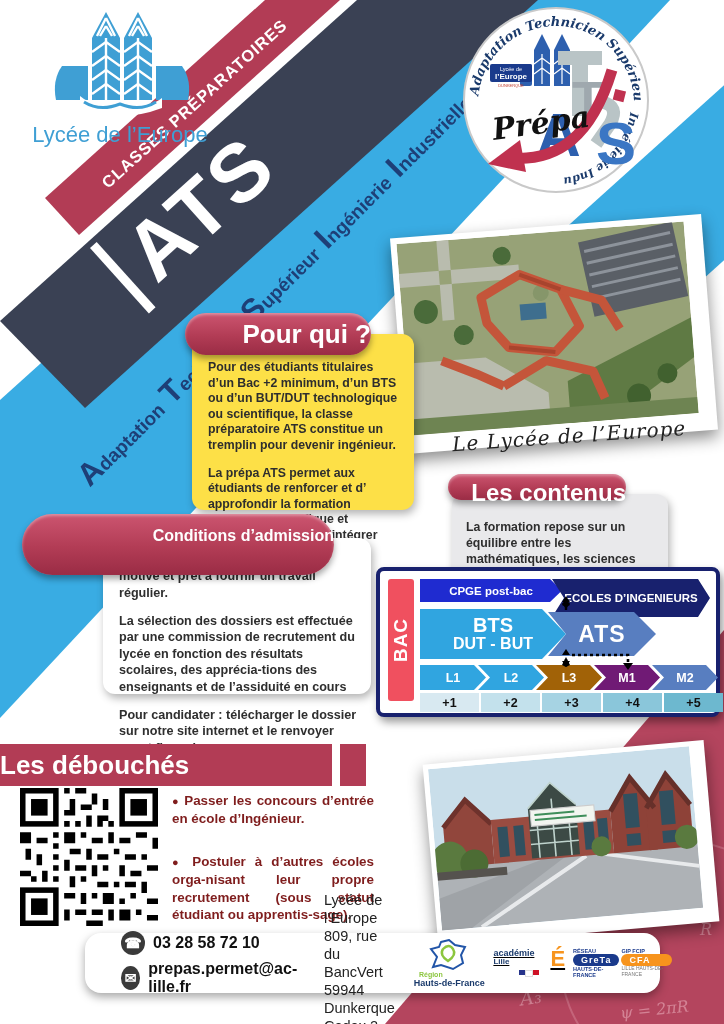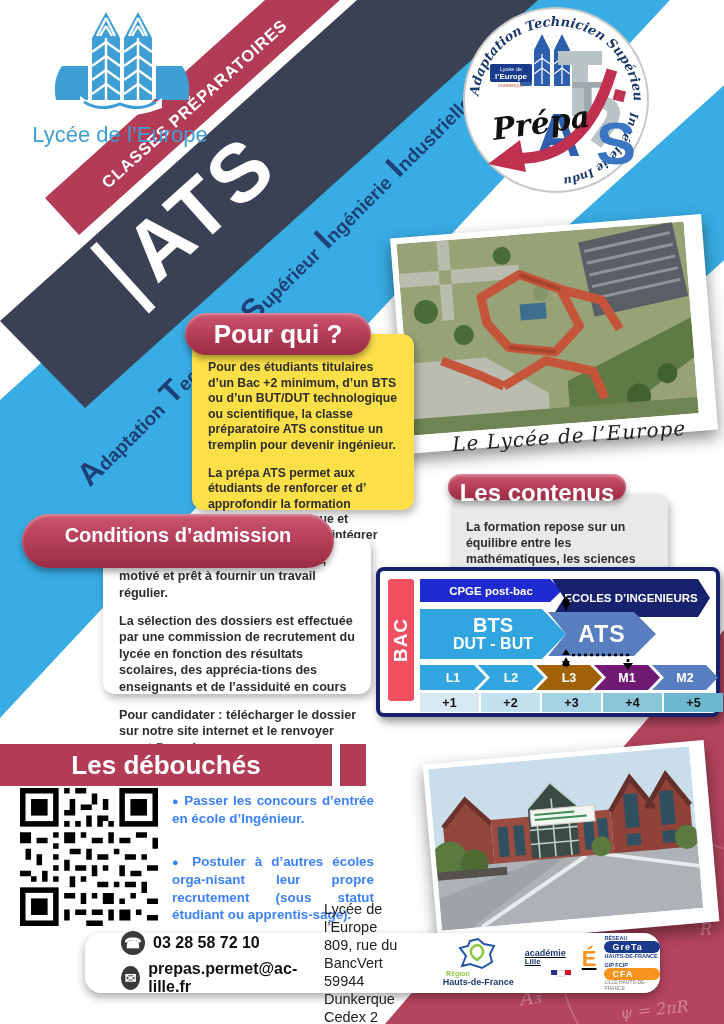--- a/index.html
+++ b/index.html
@@ -30,40 +30,40 @@
   
   .badge{position:absolute;left:462px;top:6px;width:188px;height:188px;z-index:10;}
   
   .photo{position:absolute;background:#fff;box-shadow:0 7px 16px rgba(0,0,0,.45);z-index:6;}
   .photo-aerial{left:398px;top:226px;width:300px;height:204px;padding:6px;transform:rotate(-4.5deg);}
   .photo-entrance{left:430px;top:752px;width:272px;height:172px;padding:5px;transform:rotate(-5deg);z-index:7;}
   .photo svg{display:block;}
   .caption{position:absolute;left:452px;top:424px;z-index:6;transform:rotate(-4deg);
     font-family:"DejaVu Serif",serif;font-style:italic;font-size:20px;color:#222;letter-spacing:1px;}
   
-  .pill{position:absolute;z-index:9;border-radius:999px;color:#fff;font-weight:bold;text-align:center;
+  .pill{position:absolute;z-index:9;border-radius:999px;color:#fff;font-weight:bold;text-align:right;
     background:linear-gradient(#cc5570 0%,#B23C55 55%,#9a2c45 100%);
     box-shadow:0 4px 6px rgba(0,0,0,.35), inset 0 2px 3px rgba(255,255,255,.35);}
   .pill-pourqui{left:185px;top:313px;width:186px;height:42px;font-size:26px;line-height:42px;}
   .pill-contenus{left:448px;top:474px;width:178px;height:26px;font-size:24px;line-height:38px;}
-  .pill-admission{left:22px;top:514px;width:312px;height:54px;font-size:20px;line-height:43px;}
+  .pill-admission{left:22px;top:514px;width:312px;height:61px;font-size:16px;line-height:43px;}
   .txtbox{position:absolute;z-index:8;border-radius:12px;color:#2e2e2e;font-weight:bold;
     box-shadow:2px 4px 8px rgba(0,0,0,.3);}
   .box-pourqui{left:192px;top:334px;width:192px;height:140px;background:#fde047;
     padding:26px 14px 10px 16px;font-size:12.3px;line-height:1.27;}
   .box-contenus{left:452px;top:494px;width:190px;height:52px;background:#E9E9EB;
     padding:26px 12px 10px 14px;font-size:12.3px;line-height:1.3;}
   .box-admission{left:103px;top:538px;width:238px;height:132px;background:#fff;
     padding:14px 14px 10px 16px;font-size:12.6px;line-height:1.3;}
   .txtbox p{margin:0 0 12px 0;}
   
   .deb-banner{position:absolute;left:0;top:744px;width:332px;height:42px;background:#B23C55;z-index:9;
-    color:#fff;font-weight:bold;font-size:26px;text-align:center;line-height:42px;}
+    color:#fff;font-weight:bold;font-size:26px;text-align:left;line-height:42px;}
   .deb-block{position:absolute;left:340px;top:744px;width:26px;height:42px;background:#B23C55;z-index:9;}
-  .deb-list{position:absolute;left:172px;top:792px;width:202px;z-index:8;color:#3b82f6;
+  .deb-list{position:absolute;left:172px;top:792px;width:202px;z-index:8;color:#7f1d1d;
     font-size:13.4px;font-weight:bold;line-height:1.32;text-align:justify;}
   .deb-list .li{margin-bottom:26px;}
   .deb-list .li::before{content:"● ";font-size:11px;}
   .qr{position:absolute;left:20px;top:788px;width:138px;height:138px;background:#fff;z-index:8;}
   
   .diagram{position:absolute;left:376px;top:567px;width:336px;height:142px;background:#fff;z-index:8;
     border:4px solid #18216E;border-radius:8px;box-shadow:3px 5px 9px rgba(0,0,0,.4);}
   .bac{position:absolute;left:8px;top:8px;width:26px;height:122px;background:#F0505F;border-radius:3px;
     display:flex;align-items:center;justify-content:center;}
   .bac span{transform:rotate(-90deg);color:#fff;font-weight:bold;font-size:19px;letter-spacing:1px;}
@@ -97,21 +97,21 @@
   .logos{margin-left:18px;display:flex;align-items:center;gap:8px;}
   .region{display:flex;flex-direction:column;align-items:center;width:86px;}
   .region .r1{font-size:7px;color:#8CC63E;font-weight:bold;align-self:flex-start;margin-left:6px;}
   .region .r2{font-size:9px;font-weight:bold;color:#1A3A6B;}
   .acad{display:flex;flex-direction:column;align-items:center;}
   .acad .a1{font-size:9px;font-weight:bold;color:#1A3A6B;line-height:1;}
   .acad .a2{font-size:8px;font-weight:bold;color:#1A3A6B;line-height:1;}
   .acad .ae{font-size:22px;font-weight:bold;color:#F7941D;line-height:.9;}
   .flag{display:flex;margin-top:2px;}
   .flag i{width:6px;height:5px;display:block;}
-  .pills{display:flex;flex-direction:column;gap:2px;}
+  .pills{display:flex;flex-direction:row;gap:2px;}
   .netpill{display:flex;flex-direction:column;}
   .netpill .tiny{font-size:5.5px;color:#1A3A8C;font-weight:bold;line-height:1.1;}
   .netpill .tiny2{font-size:5px;color:#777;line-height:1.1;}
   .ppill{border-radius:8px;color:#fff;font-weight:bold;font-size:9px;padding:1px 8px;line-height:1.2;
     letter-spacing:1px;}
   .greta{background:#1A3A8C;} .cfa{background:#F7941D;color:#fff;}
 </style>
 </head>
 <body>
 

